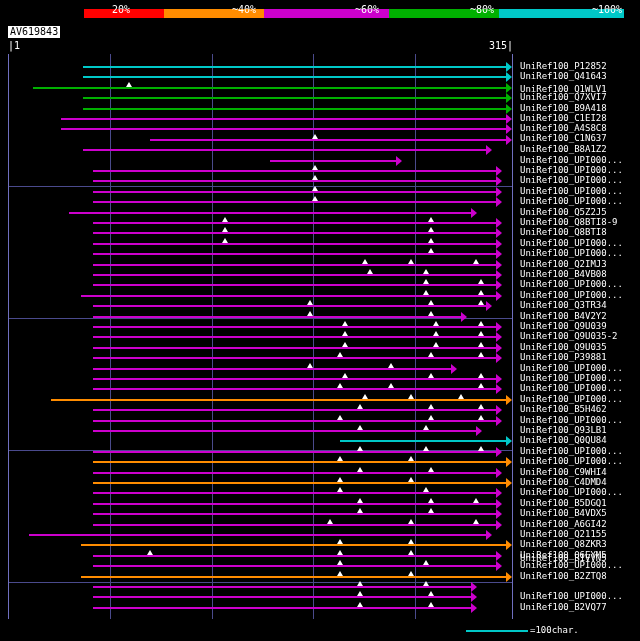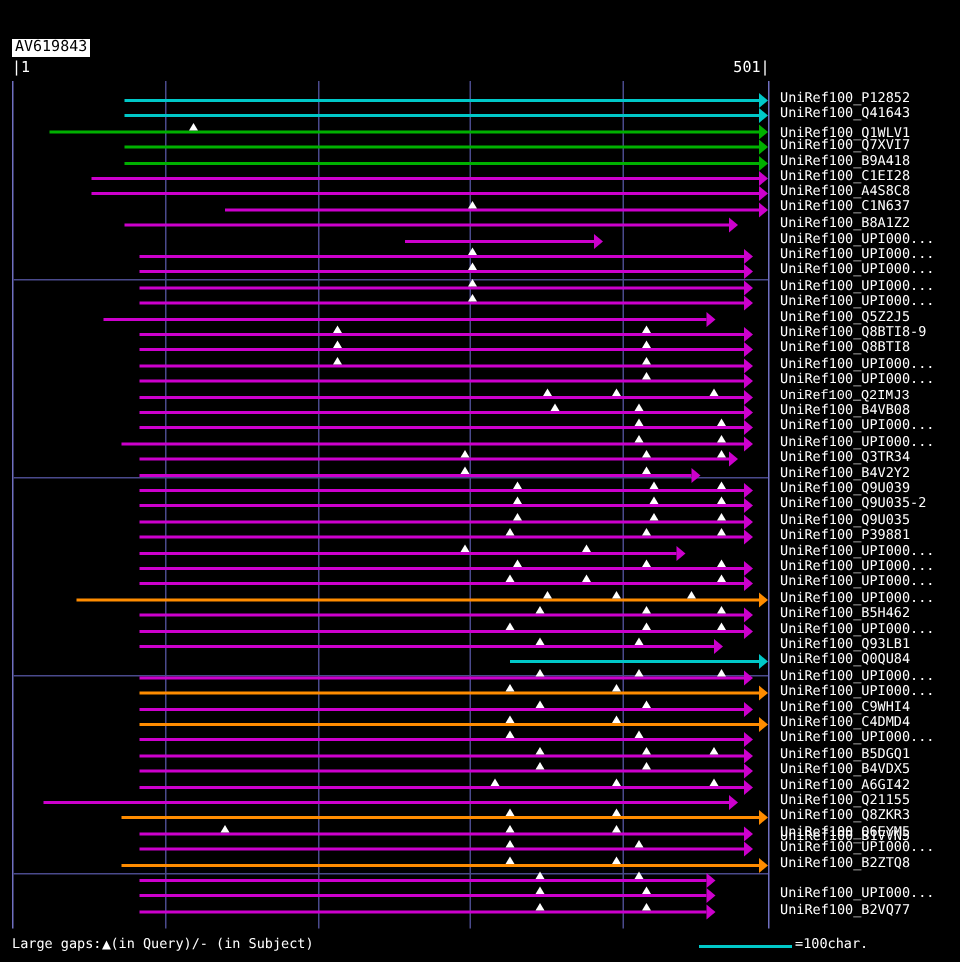--- a/index.html
+++ b/index.html
@@ -38,26 +38,38 @@
   .fnote{position:absolute;left:8px;top:4px;font-size:9px;color:#fff;}
   .ftri{display:inline-block;width:0;height:0;border-left:3px solid transparent;border-right:3px solid transparent;border-bottom:6px solid #fff;vertical-align:-1px;}
   .scale{position:absolute;left:466px;top:9px;width:62px;height:2px;background:#00c8c8;}
   .scaletxt{position:absolute;left:530px;top:4px;font-size:9px;color:#fff;}
 </style>
 </head>
 <body>
 
 <div id="root">
 
+  <div class="legend" id="legend">
+      <div class="seg" style="left: 76px; width: 80px; background: rgb(255, 0, 0);"></div>
+      <div class="seg" style="left: 156px; width: 100px; background: rgb(255, 140, 0);"></div>
+      <div class="seg" style="left: 256px; width: 125px; background: rgb(204, 0, 204);"></div>
+      <div class="seg" style="left: 381px; width: 110px; background: rgb(0, 176, 0);"></div>
+      <div class="seg" style="left: 491px; width: 125px; background: rgb(0, 200, 200);"></div>
+      <div class="lab" style="left: 104px;">20%</div>
+      <div class="lab" style="left: 224px;">~40%</div>
+      <div class="lab" style="left: 347px;">~60%</div>
+      <div class="lab" style="left: 462px;">~80%</div>
+      <div class="lab" style="left: 584px;">~100%</div>
+    </div>
 
   <div class="qtitle">AV619843</div>
 
   <div class="ruler">
     <span class="tickL">|1</span>
-    <span class="tickR">501|</span>
+    <span class="tickR">315|</span>
   </div>
 
   <div class="plot" id="plot">
       <div class="vline" style="left: 101.403px;"></div>
       <div class="vline" style="left: 202.806px;"></div>
       <div class="vline" style="left: 304.21px;"></div>
       <div class="vline" style="left: 405.613px;"></div>
       <div class="hline" style="top: 132px;"></div>
       <div class="hline" style="top: 264px;"></div>
       <div class="hline" style="top: 396px;"></div>
@@ -381,21 +393,21 @@
       <div class="lbl" style="top: 100.6px;">UniRef100_UPI000...</div>
       <div class="lbl" style="top: 111px;">UniRef100_UPI000...</div>
       <div class="lbl" style="top: 121.4px;">UniRef100_UPI000...</div>
       <div class="lbl" style="top: 131.8px;">UniRef100_UPI000...</div>
       <div class="lbl" style="top: 142.2px;">UniRef100_UPI000...</div>
       <div class="lbl" style="top: 152.6px;">UniRef100_Q5Z2J5</div>
       <div class="lbl" style="top: 163px;">UniRef100_Q8BTI8-9</div>
       <div class="lbl" style="top: 173.4px;">UniRef100_Q8BTI8</div>
       <div class="lbl" style="top: 183.8px;">UniRef100_UPI000...</div>
       <div class="lbl" style="top: 194.2px;">UniRef100_UPI000...</div>
-      <div class="lbl" style="top: 204.6px; font-family: Liberation Mono, monospace;">UniRef100_Q2IMJ3</div>
+      <div class="lbl" style="top: 204.6px;">UniRef100_Q2IMJ3</div>
       <div class="lbl" style="top: 215px;">UniRef100_B4VB08</div>
       <div class="lbl" style="top: 225.4px;">UniRef100_UPI000...</div>
       <div class="lbl" style="top: 235.8px;">UniRef100_UPI000...</div>
       <div class="lbl" style="top: 246.2px;">UniRef100_Q3TR34</div>
       <div class="lbl" style="top: 256.6px;">UniRef100_B4V2Y2</div>
       <div class="lbl" style="top: 267px;">UniRef100_Q9U039</div>
       <div class="lbl" style="top: 277.4px;">UniRef100_Q9U035-2</div>
       <div class="lbl" style="top: 287.8px;">UniRef100_Q9U035</div>
       <div class="lbl" style="top: 298.2px;">UniRef100_P39881</div>
       <div class="lbl" style="top: 308.6px;">UniRef100_UPI000...</div>
@@ -418,20 +430,17 @@
       <div class="lbl" style="top: 485.4px;">UniRef100_Q8ZKR3</div>
       <div class="lbl" style="top: 495.8px;">UniRef100_Q6EYM5</div>
       <div class="lbl" style="top: 506.2px;">UniRef100_UPI000...</div>
       <div class="lbl" style="top: 516.6px;">UniRef100_B2ZTQ8</div>
       <div class="lbl" style="top: 499px;">UniRef100_B1VVN5</div>
       <div class="lbl" style="top: 537.4px;">UniRef100_UPI000...</div>
       <div class="lbl" style="top: 547.8px;">UniRef100_B2VQ77</div>
     </div>
 
   <div class="footer">
-    <div class="fnote">
-      <span>Large gaps:</span><span class="ftri"></span><span>(in Query)/- (in Subject)</span>
-    </div>
     <div class="scale"></div>
     <div class="scaletxt">=100char.</div>
   </div>
 
 </div>
 
 </body></html>

